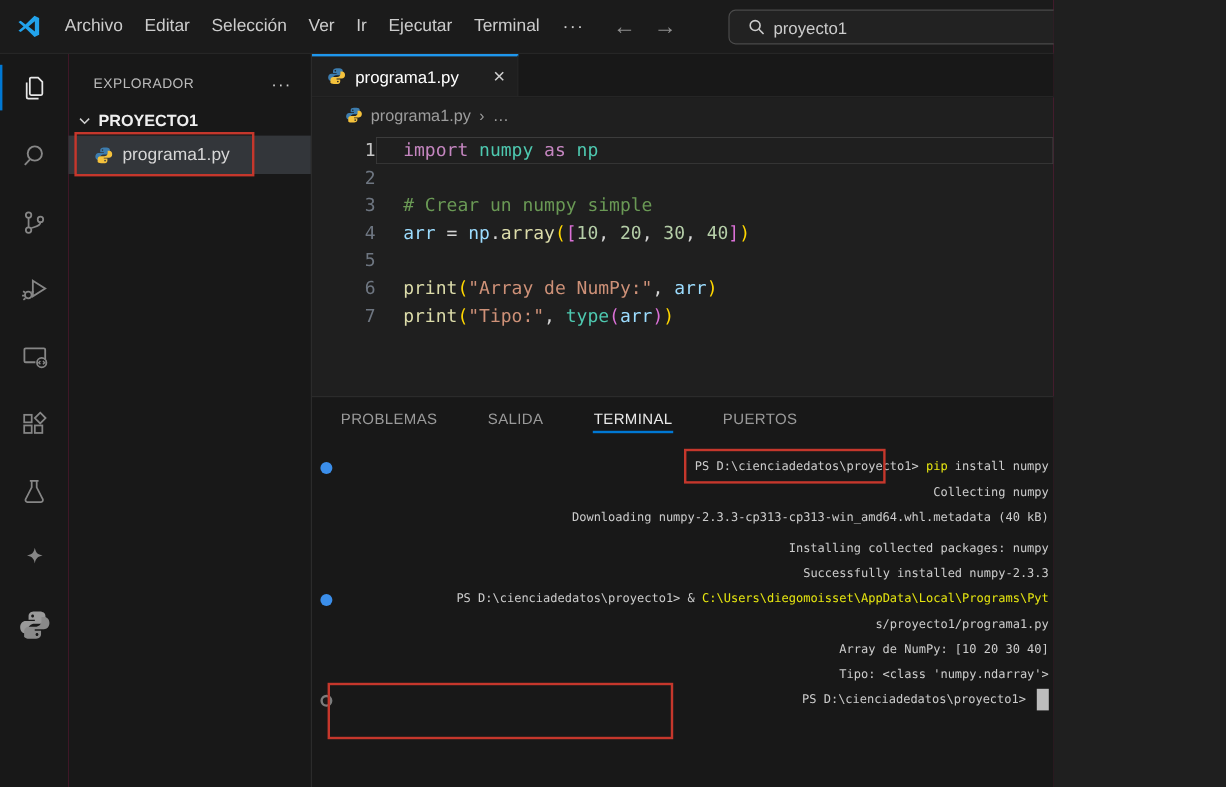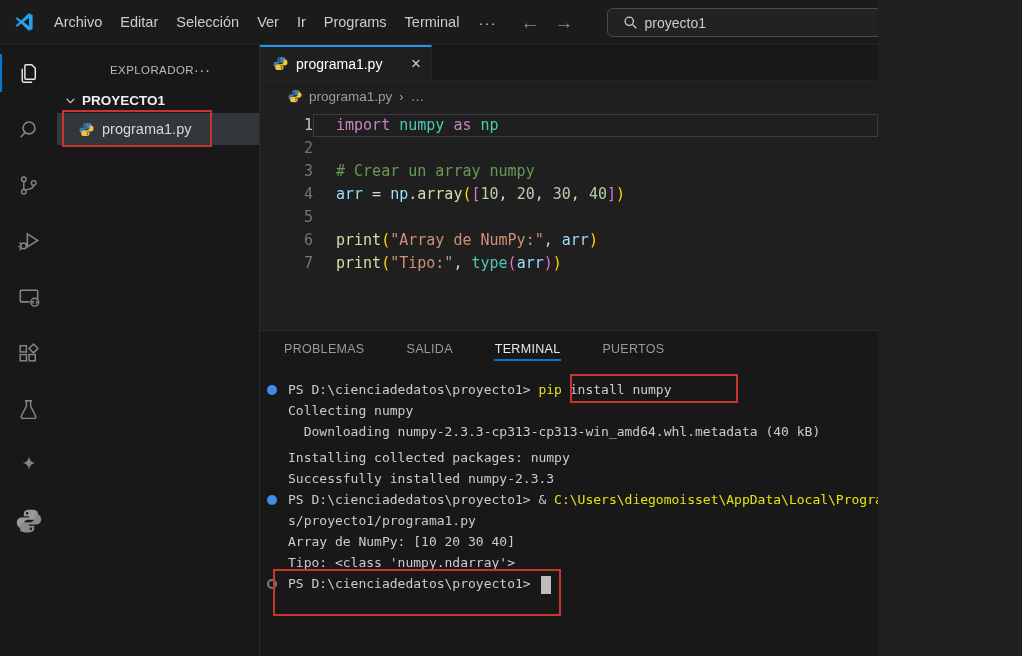--- a/index.html
+++ b/index.html
@@ -28,21 +28,21 @@
   .activitybar { width:57px; background:#181818; display:flex; flex-direction:column;
     align-items:center; flex:none; }
   .ab-icon { width:57px; height:56px; display:flex; align-items:center; justify-content:center;
     color:#868686; position:relative; }
   .ab-icon.active { color:#e7e7e7; }
   .ab-icon.active::before { content:''; position:absolute; left:0; top:9px; bottom:9px;
     width:2px; background:#0078d4; }
 
   .sidebar { width:203px; background:#181818; border-right:1px solid #2b2b2b;
     position:relative; flex:none; }
-  .sidebar-header { height:42px; display:flex; align-items:center; justify-content:center;
+  .sidebar-header { height:42px; display:flex; align-items:center; justify-content:space-between;
     padding:8px 16px 0 21px; }
   .sidebar-title { font-size:11.5px; letter-spacing:.4px; color:#bbbbbb; }
   .sidebar-ellipsis { color:#d0d0d0; font-size:14px; letter-spacing:1px; }
   .folder-row { height:26px; display:flex; align-items:center; gap:5px; padding-left:7px;
     color:#eeeeee; font-weight:bold; font-size:13.5px; }
   .file-row { height:32px; display:flex; align-items:center; gap:8px; padding-left:22px;
     background:#33363a; color:#d7d7d7; font-size:14.5px; }
 
   .editor-col { flex:1; min-width:0; display:flex; flex-direction:column; background:#1f1f1f; }
   .tabbar { height:36px; background:#181818; display:flex; border-bottom:1px solid #252525; flex:none; }
@@ -68,21 +68,21 @@
   .panel { height:326px; background:#181818; border-top:1px solid #2b2b2b;
     display:flex; flex-direction:column; flex:none; position:relative; }
   .panel-tabs { height:36px; display:flex; align-items:stretch; padding-left:12px; flex:none;gap:18px; }
   .panel-tab { padding:0 12px; display:flex; align-items:center; color:#9a9a9a;
     font-size:12.5px; letter-spacing:.3px; position:relative; }
   .panel-tab.active { color:#e9e9e9; }
   .panel-tab.active::after { content:''; position:absolute; left:11px; right:11px; bottom:6px;
     height:2px; background:#0078d4; }
 
   .term { flex:1; font-family:"DejaVu Sans Mono","Liberation Mono",monospace;
-    font-size:13px; line-height:21px; padding:12px 4px 0 6px; overflow:hidden; position:relative; }
+    font-size:10px; line-height:21px; padding:12px 4px 0 6px; overflow:hidden; position:relative;text-align:right; }
   .term-line { height:21px; white-space:pre; position:relative; padding-left:22px; }
   .term-line.gap { margin-top:5px; }
   .blt { position:absolute; left:1px; top:6px; width:10px; height:10px; border-radius:50%; }
   .blt.filled { background:#3b8eea; }
   .blt.hollow { width:10px; height:10px; border:2px solid #7c7c7c; background:transparent; }
   .tk-pl{color:#cccccc} .tk-cmd{color:#e5e510} .tk-green{color:#2ebd6e} .tk-red{color:#f14c4c}
   .bar { display:inline-block; width:360px; height:5px; background:#9dbe3b; border-radius:3px;
     vertical-align:middle; margin-bottom:3px; }
   .cursor { display:inline-block; width:10px; height:18px; background:#bdbdbd;
     vertical-align:middle; margin-left:3px; }
@@ -105,21 +105,21 @@
       <svg width="22" height="22" viewBox="0 0 24 24">
           <path fill="#22a3ec" fill-rule="evenodd" d="M17.2 2.4 9 10.3 4.6 6.9 2.6 8l4.6 4-4.6 4 2 1.1L9 13.7l8.2 7.9 4.2-2V4.4zM17.5 7.4v9.2L11.7 12z"></path>
         </svg>
     </span>
     <div class="menu-bar">
         <span class="menu-item">Archivo</span>
         <span class="menu-item">Editar</span>
         <span class="menu-item">Selección</span>
         <span class="menu-item">Ver</span>
         <span class="menu-item">Ir</span>
-        <span class="menu-item">Programs</span>
+        <span class="menu-item">Ejecutar</span>
         <span class="menu-item">Terminal</span>
       </div>
     <span class="menu-more">···</span>
     <div class="nav-arrows">
       <span>←</span>
       <span>→</span>
     </div>
     <div class="searchbox">
       <span>
         <svg width="15" height="15" viewBox="0 0 16 16">
@@ -247,21 +247,21 @@
           <div class="code-row current">
             <span class="ln">1</span>
             <span class="code-text"><span class="tok-kw">import</span><span class="tok-pl"> </span><span class="tok-teal">numpy</span><span class="tok-pl"> </span><span class="tok-kw">as</span><span class="tok-pl"> </span><span class="tok-teal">np</span></span>
           </div>
           <div class="code-row">
             <span class="ln">2</span>
             <span class="code-text"></span>
           </div>
           <div class="code-row">
             <span class="ln">3</span>
-            <span class="code-text"><span class="tok-comment"># Crear un array numpy</span></span>
+            <span class="code-text"><span class="tok-comment"># Crear un numpy simple</span></span>
           </div>
           <div class="code-row">
             <span class="ln">4</span>
             <span class="code-text"><span class="tok-blue">arr</span><span class="tok-pl"> = </span><span class="tok-blue">np</span><span class="tok-pl">.</span><span class="tok-fn">array</span><span class="tok-b1">(</span><span class="tok-b2">[</span><span class="tok-num">10</span><span class="tok-pl">, </span><span class="tok-num">20</span><span class="tok-pl">, </span><span class="tok-num">30</span><span class="tok-pl">, </span><span class="tok-num">40</span><span class="tok-b2">]</span><span class="tok-b1">)</span></span>
           </div>
           <div class="code-row">
             <span class="ln">5</span>
             <span class="code-text"></span>
           </div>
           <div class="code-row">

